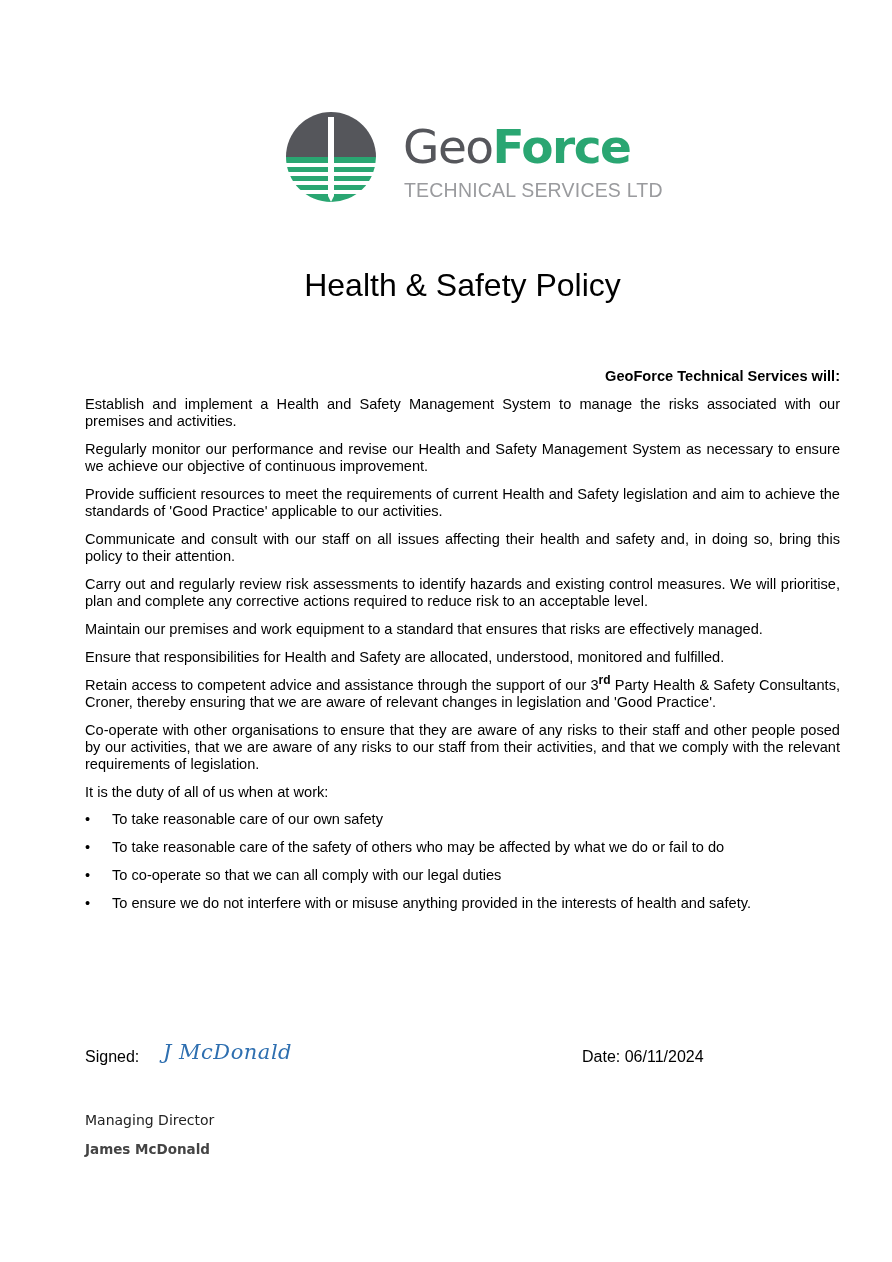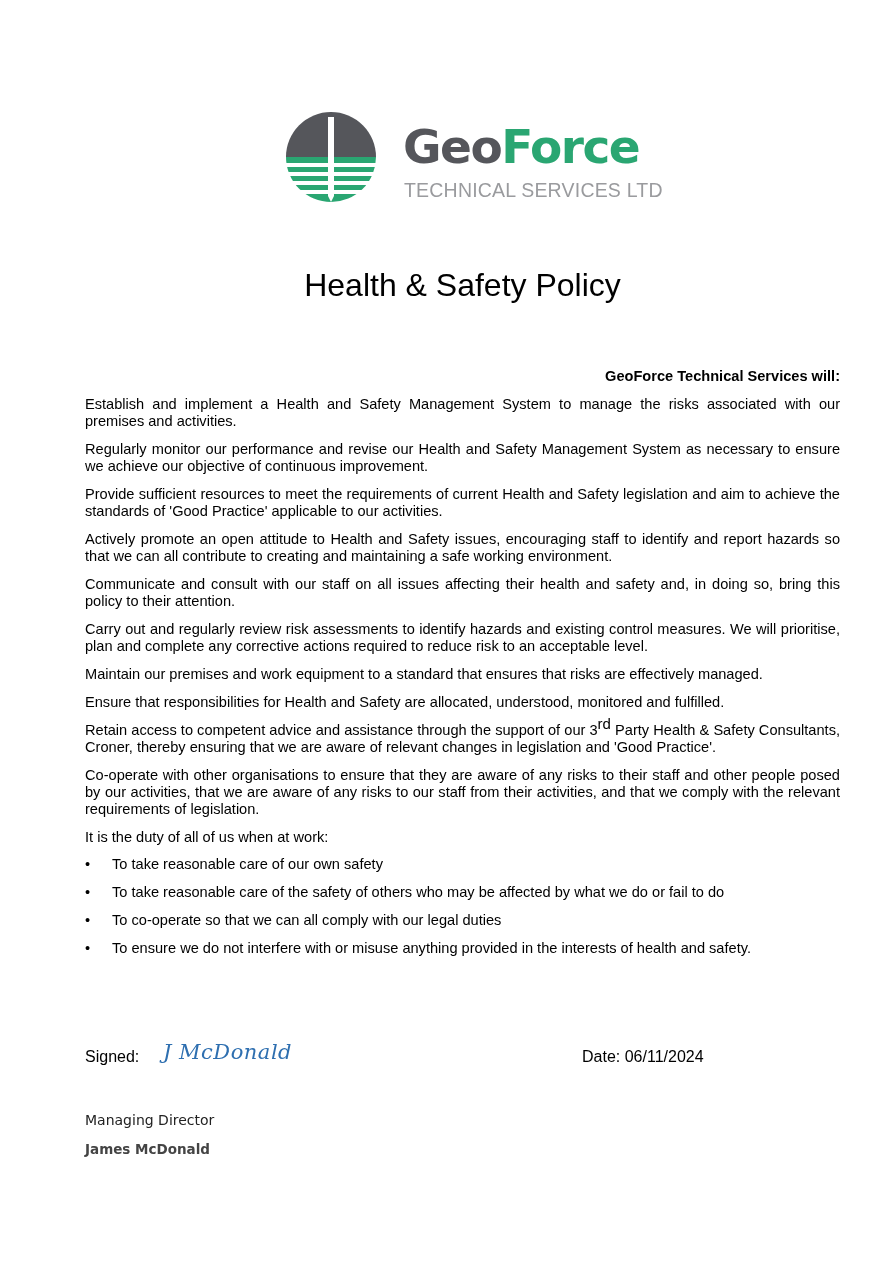--- a/index.html
+++ b/index.html
@@ -1,29 +1,29 @@
 <!DOCTYPE html>
 <html><head>
   <meta charset="utf-8">
   <style>
     html, body { margin: 0; padding: 0; background: #ffffff; }
     body { width: 892px; height: 1262px; position: relative; overflow: hidden; font-family: "Liberation Sans", sans-serif; color: #000; }
     .logo { position: absolute; left: 285px; top: 111px; width: 360px; height: 95px; }
     .logo-mark { position: absolute; left: 0; top: 0; width: 92px; height: 92px; }
     .wordmark { position: absolute; left: 118px; top: 8px; font-family: "DejaVu Sans", sans-serif; font-size: 47px; line-height: 56px; letter-spacing: -1.5px; white-space: nowrap; }
-    .wordmark .geo { color: #55565b; font-weight: bold; }
+    .wordmark .geo { color: #55565b; font-weight: normal; }
     .wordmark .force { color: #2aa672; font-weight: bold; }
     .tagline { position: absolute; left: 119px; top: 68px; font-family: "Liberation Sans", sans-serif; font-size: 19.5px; color: #9a9b9e; letter-spacing: 0.2px; white-space: nowrap; }
 
     .title { position: absolute; left: 0; width: 925px; top: 266px; text-align: center; font-size: 32px; line-height: 38px; }
 
     .content { position: absolute; left: 85px; width: 755px; top: 360px; font-size: 14.6px; line-height: 17px; }
     .intro { font-weight: bold; margin: 8px 0 11px 0; text-align: right; }
     .para { margin: 0 0 11px 0; text-align: justify; }
-    .para sup { font-size: 15px; line-height: 0; }
+    .para sup { font-size: 12px; line-height: 0; font-weight: bold; }
     .duty-intro { margin: 0 0 10px 0; }
     ul.duties { list-style: none; margin: 0; padding: 0; }
     ul.duties li { position: relative; padding-left: 27px; margin: 0 0 11px 0; }
     ul.duties li .bullet { position: absolute; left: 0; top: 0; }
 
     .signed-label { position: absolute; left: 85px; top: 1048px; font-size: 16px; }
     .signature { position: absolute; left: 163px; top: 1040px; font-family: "DejaVu Serif", serif; font-style: italic; color: #2e6fb0; font-size: 21px; letter-spacing: 0.5px; }
     .date { position: absolute; left: 582px; top: 1048px; font-size: 16px; }
     .signer-name { position: absolute; left: 85px; top: 1093px; font-family: "DejaVu Sans", sans-serif; font-size: 13.5px; font-weight: bold; color: #444; margin-top: 48px; }
     .signer-role { position: absolute; left: 85px; top: 1112px; font-family: "DejaVu Sans", sans-serif; font-size: 14px; color: #222; }
@@ -59,21 +59,20 @@
   <div class="tagline">TECHNICAL SERVICES LTD</div>
 </div>
 
 <h1 class="title" style="margin:0;font-weight:normal;">Health &amp; Safety Policy</h1>
 
 <div class="content">
   <p class="intro">GeoForce Technical Services will:</p>
   <p class="para">Establish and implement a Health and Safety Management System to manage the risks associated with our premises and activities.</p>
   <p class="para">Regularly monitor our performance and revise our Health and Safety Management System as necessary to ensure we achieve our objective of continuous improvement.</p>
   <p class="para">Provide sufficient resources to meet the requirements of current Health and Safety legislation and aim to achieve the standards of 'Good Practice' applicable to our activities.</p>
-  <p class="para">Actively promote an open attitude to Health and Safety issues, encouraging staff to identify and report hazards so that we can all contribute to creating and maintaining a safe working environment.</p>
   <p class="para">Communicate and consult with our staff on all issues affecting their health and safety and, in doing so, bring this policy to their attention.</p>
   <p class="para">Carry out and regularly review risk assessments to identify hazards and existing control measures. We will prioritise, plan and complete any corrective actions required to reduce risk to an acceptable level.</p>
   <p class="para">Maintain our premises and work equipment to a standard that ensures that risks are effectively managed.</p>
   <p class="para">Ensure that responsibilities for Health and Safety are allocated, understood, monitored and fulfilled.</p>
   <p class="para"><span>Retain access to competent advice and assistance through the support of our 3</span><sup>rd</sup><span> Party Health &amp; Safety Consultants, Croner, thereby ensuring that we are aware of relevant changes in legislation and 'Good Practice'.</span></p>
   <p class="para">Co-operate with other organisations to ensure that they are aware of any risks to their staff and other people posed by our activities, that we are aware of any risks to our staff from their activities, and that we comply with the relevant requirements of legislation.</p>
   <p class="duty-intro">It is the duty of all of us when at work:</p>
   <ul class="duties">
     <li><span class="bullet">•</span><span>To take reasonable care of our own safety</span></li>
     <li><span class="bullet">•</span><span>To take reasonable care of the safety of others who may be affected by what we do or fail to do</span></li>

